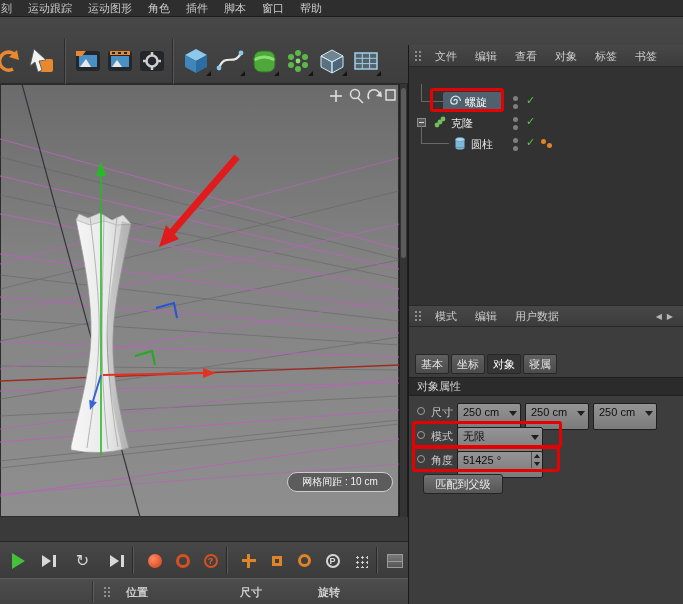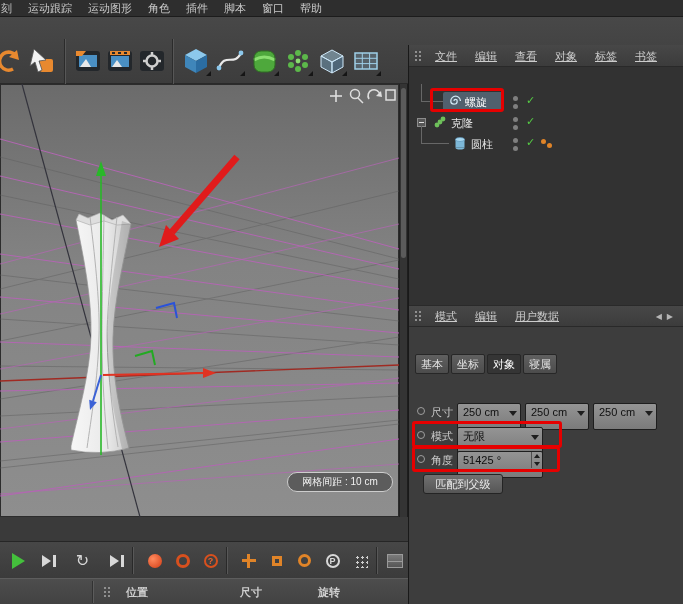--- a/index.html
+++ b/index.html
@@ -25,21 +25,21 @@
   background:linear-gradient(#6b6b6b,#838383 42%,#8e8e8e);box-shadow:inset 0 0 0 1px #2c2c2c;}
 .grid-pill{left:287px;top:472px;width:106px;height:20px;background:rgba(88,88,88,.92);
   border:1px solid #cdcdcd;border-radius:10px;color:#f2f2f2;font-size:10px;line-height:17px;text-align:center;z-index:5;}
 .vsplit{left:399px;top:84px;width:9px;height:433px;background:#343434;border-left:1px solid #222;border-right:1px solid #1d1d1d;}
 .vsplit-thumb{position:absolute;left:1px;top:4px;width:5px;height:170px;background:#5b5b5b;border-radius:3px;}
 
 
 .rpanel{left:408px;top:45px;width:275px;height:559px;background:#3d3d3d;border-left:1px solid #191919;}
 .pbar{position:absolute;left:0;width:275px;height:22px;background:linear-gradient(#474747,#3c3c3c);
   border-bottom:1px solid #292929;display:flex;align-items:center;font-size:11px;color:#cccccc;}
-.pbar .menu-item{padding:0 9px;line-height:22px;text-decoration:underline;}
+.pbar .menu-item{padding:0 9px;line-height:22px;}
 .grip{width:9px;height:14px;margin:0 3px 0 5px;background-image:radial-gradient(#909090 1px,transparent 1.2px);
   background-size:4px 4px;background-position:0 1px;flex:0 0 auto;}
 .am-arrows{position:absolute;right:6px;top:0;color:#b5b5b5;font-size:8px;line-height:22px;letter-spacing:5px;}
 
 
 .om-tree{position:absolute;left:0;top:22px;width:275px;height:238px;background:#323232;}
 .om-row{position:absolute;left:0;width:275px;height:21px;font-size:11px;color:#e8e8e8;}
 .om-label{position:absolute;top:4px;white-space:nowrap;}
 .expander{position:absolute;top:6px;width:9px;height:9px;background:#565656;border:1px solid #8c8c8c;}
 .expander i{position:absolute;left:1px;top:3px;width:5px;height:1px;background:#e0e0e0;}
@@ -418,20 +418,21 @@
     </div>
 
 
     <div class="tabs">
       <span class="tabbtn" style="left:6px">基本</span>
       <span class="tabbtn" style="left:42px">坐标</span>
       <span class="tabbtn active" style="left:78px">对象</span>
       <span class="tabbtn" style="left:114px">寝属</span>
     </div>
 
+    <div class="sect">对象属性</div>
 
     <div class="prow" style="top:355px">
       <i class="keydot"></i>
       <span class="flabel">尺寸</span>
       <div class="field" style="left:48px;width:64px">
         <span>250 cm</span><i class="dd"></i>
       </div>
       <div class="field" style="left:116px;width:64px">
         <span>250 cm</span><i class="dd"></i>
       </div>

